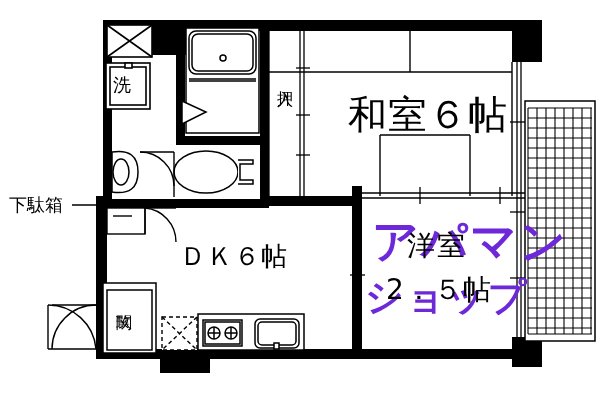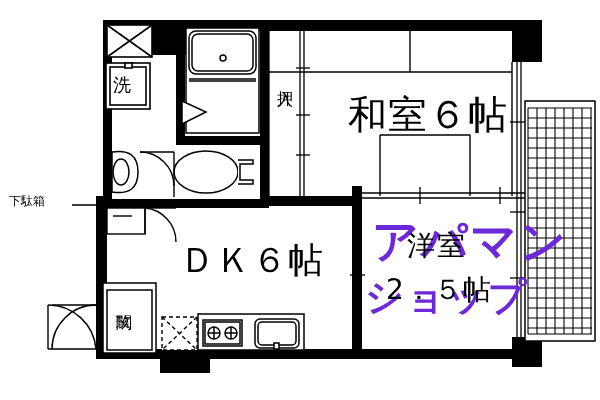--- a/index.html
+++ b/index.html
@@ -222,27 +222,27 @@
       <line x1="72" y1="205" x2="112" y2="205"></line>
     </g>
 
   </svg>
 
   <div class="wm" style="left:372px;top:218px;font-size:46px;">アパマン</div>
   <div class="wm" style="left:365px;top:278px;font-size:38px;">ショップ</div>
 
   <div class="lbl" style="left:348px;top:95px;font-size:39px;letter-spacing:1px;">和室６帖</div>
 
-  <div class="lbl" style="left:180px;top:243px;font-size:35px;letter-spacing:1px;">ＤＫ６帖</div>
+  <div class="lbl" style="left:180px;top:243px;font-size:26px;letter-spacing:1px;">ＤＫ６帖</div>
 
   <div class="lbl" style="left:407px;top:232px;font-size:28px;letter-spacing:2px;">洋室</div>
 
   <div class="lbl" style="left:386px;top:276px;font-size:28px;letter-spacing:1px;">2．５帖</div>
 
   <div class="lbl vert" style="left:277px;top:78px;font-size:16px;">押入</div>
 
-  <div class="lbl" style="left:9px;top:196px;font-size:12px;font-family:Liberation Mono, monospace;">下駄箱</div>
+  <div class="lbl" style="left:9px;top:196px;font-size:18px;">下駄箱</div>
 
   <div class="lbl vert" style="left:116px;top:302px;font-size:16px;">玖関</div>
 
   <div class="lbl" style="left:113px;top:76px;font-size:18px;">洗</div>
 
 </div>
 
 </body></html>

